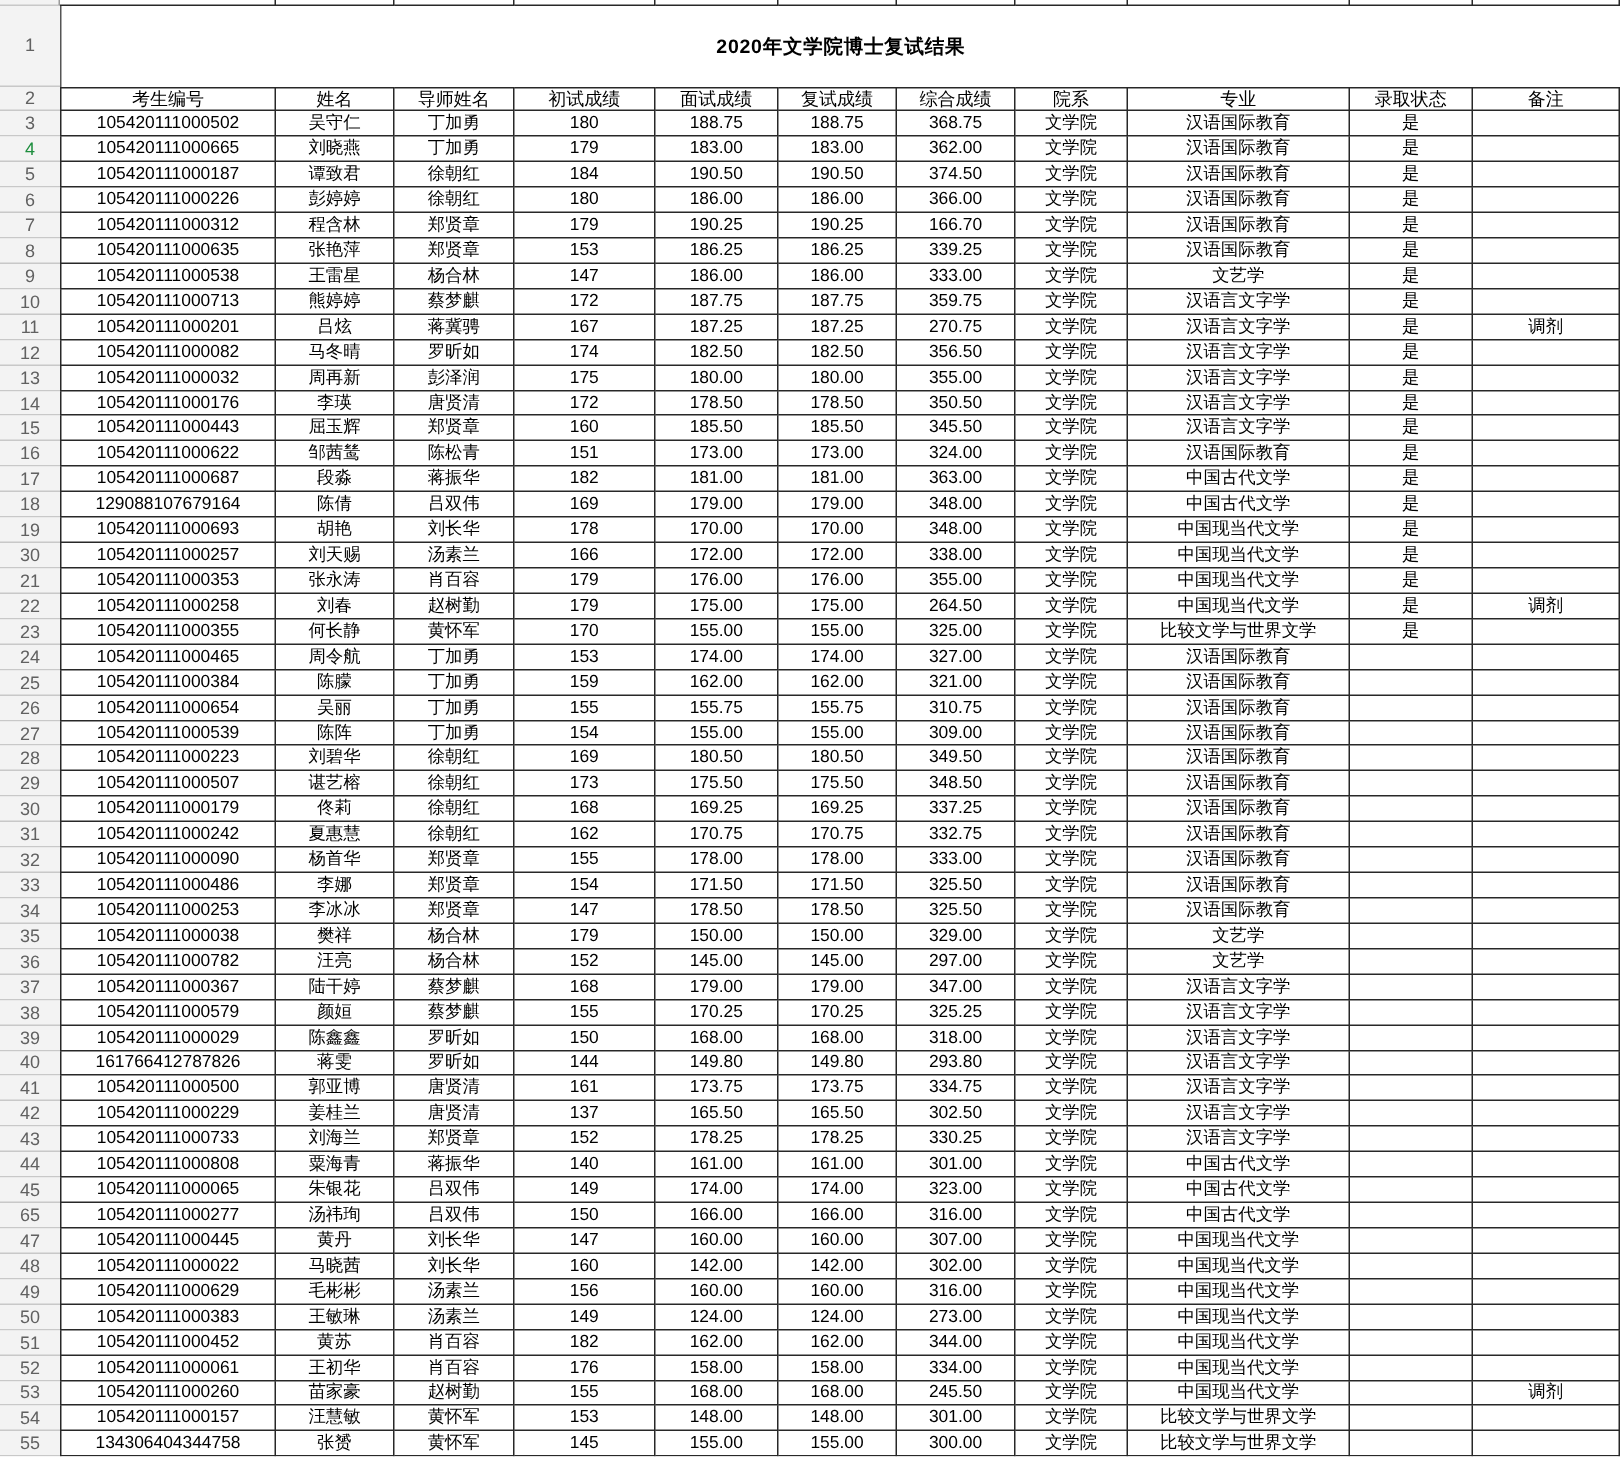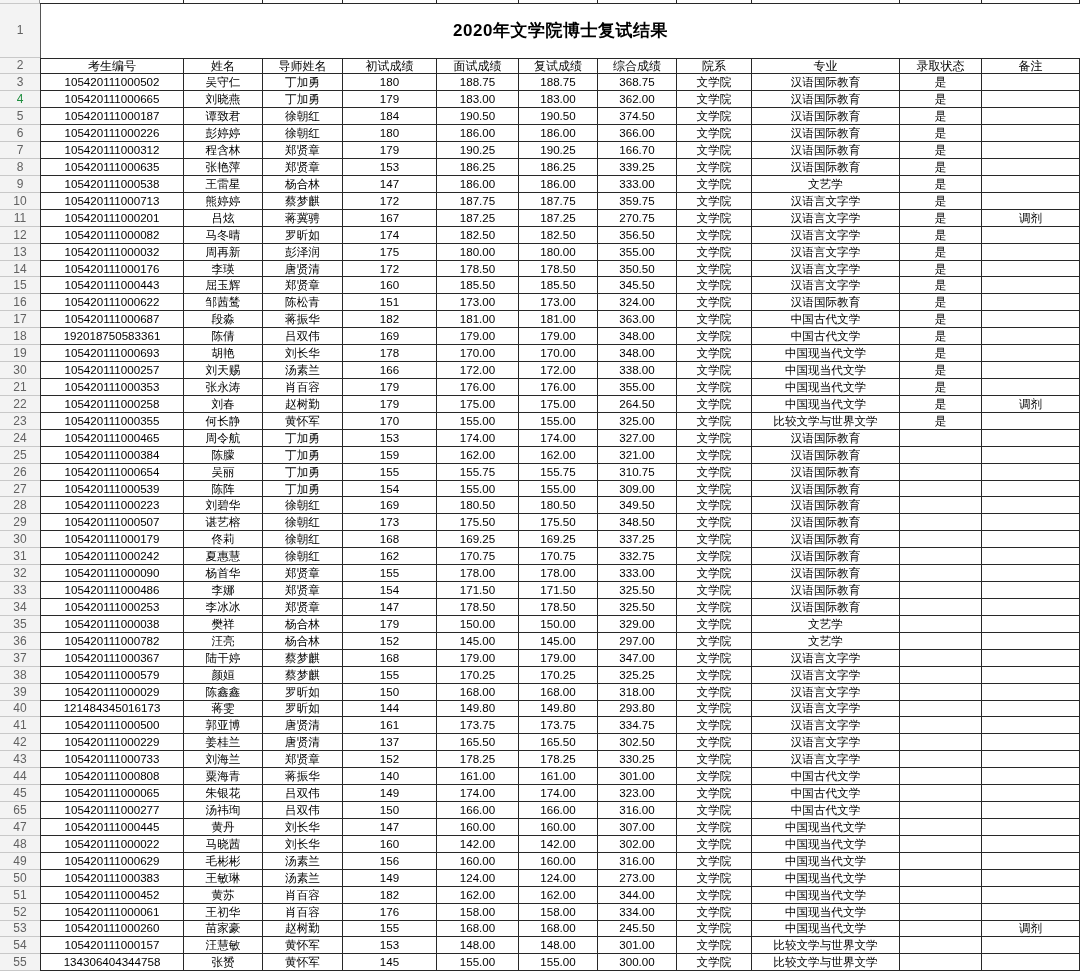--- a/index.html
+++ b/index.html
@@ -15,21 +15,21 @@
   .row>div{box-sizing:border-box;display:flex;align-items:center;justify-content:center;overflow:hidden;white-space:nowrap;}
   
   .row-sliver{height:3.5px;}
   .sliv{border-right:1.4px solid var(--grid);border-bottom:1.4px solid var(--grid);}
   .gut-sliv{background:#f3f3f3;border-right:1px solid #9a9a9a;border-bottom:1px solid var(--gutline);}
   
   .gut{background:#f3f3f3;color:#616161;font-size:12px;border-bottom:1px solid var(--gutline);}
   .gut.green{color:#1e8e3e;}
   
   .row-title{height:54px;}
-  .title-cell{grid-column:2 / 13;border-left:1.4px solid #555;font-size:17px;font-weight:700;letter-spacing:.5px;}
+  .title-cell{grid-column:2 / 13;border-left:1.4px solid #555;font-size:13px;font-weight:700;letter-spacing:.5px;}
   
   .cell{border-right:1.4px solid var(--grid);border-bottom:1.4px solid var(--grid);font-size:11.6px;line-height:14px;}
   .cell.first{border-left:1.4px solid var(--grid);}
   .hd{border-top:1.4px solid var(--grid);font-size:12px;}
 </style>
 </head>
 <body>
 
 <div class="sheet">
   <div class="row row-sliver">
@@ -270,21 +270,21 @@
         <div class="cell">181.00</div>
         <div class="cell">181.00</div>
         <div class="cell">363.00</div>
         <div class="cell">文学院</div>
         <div class="cell">中国古代文学</div>
         <div class="cell">是</div>
         <div class="cell"></div>
       </div>
       <div class="row">
         <div class="gut">18</div>
-        <div class="cell first">192018750583361</div>
+        <div class="cell first">129088107679164</div>
         <div class="cell">陈倩</div>
         <div class="cell">吕双伟</div>
         <div class="cell">169</div>
         <div class="cell">179.00</div>
         <div class="cell">179.00</div>
         <div class="cell">348.00</div>
         <div class="cell">文学院</div>
         <div class="cell">中国古代文学</div>
         <div class="cell">是</div>
         <div class="cell"></div>
@@ -578,21 +578,21 @@
         <div class="cell">168.00</div>
         <div class="cell">168.00</div>
         <div class="cell">318.00</div>
         <div class="cell">文学院</div>
         <div class="cell">汉语言文字学</div>
         <div class="cell"></div>
         <div class="cell"></div>
       </div>
       <div class="row">
         <div class="gut">40</div>
-        <div class="cell first">121484345016173</div>
+        <div class="cell first">161766412787826</div>
         <div class="cell">蒋雯</div>
         <div class="cell">罗昕如</div>
         <div class="cell">144</div>
         <div class="cell">149.80</div>
         <div class="cell">149.80</div>
         <div class="cell">293.80</div>
         <div class="cell">文学院</div>
         <div class="cell">汉语言文字学</div>
         <div class="cell"></div>
         <div class="cell"></div>

